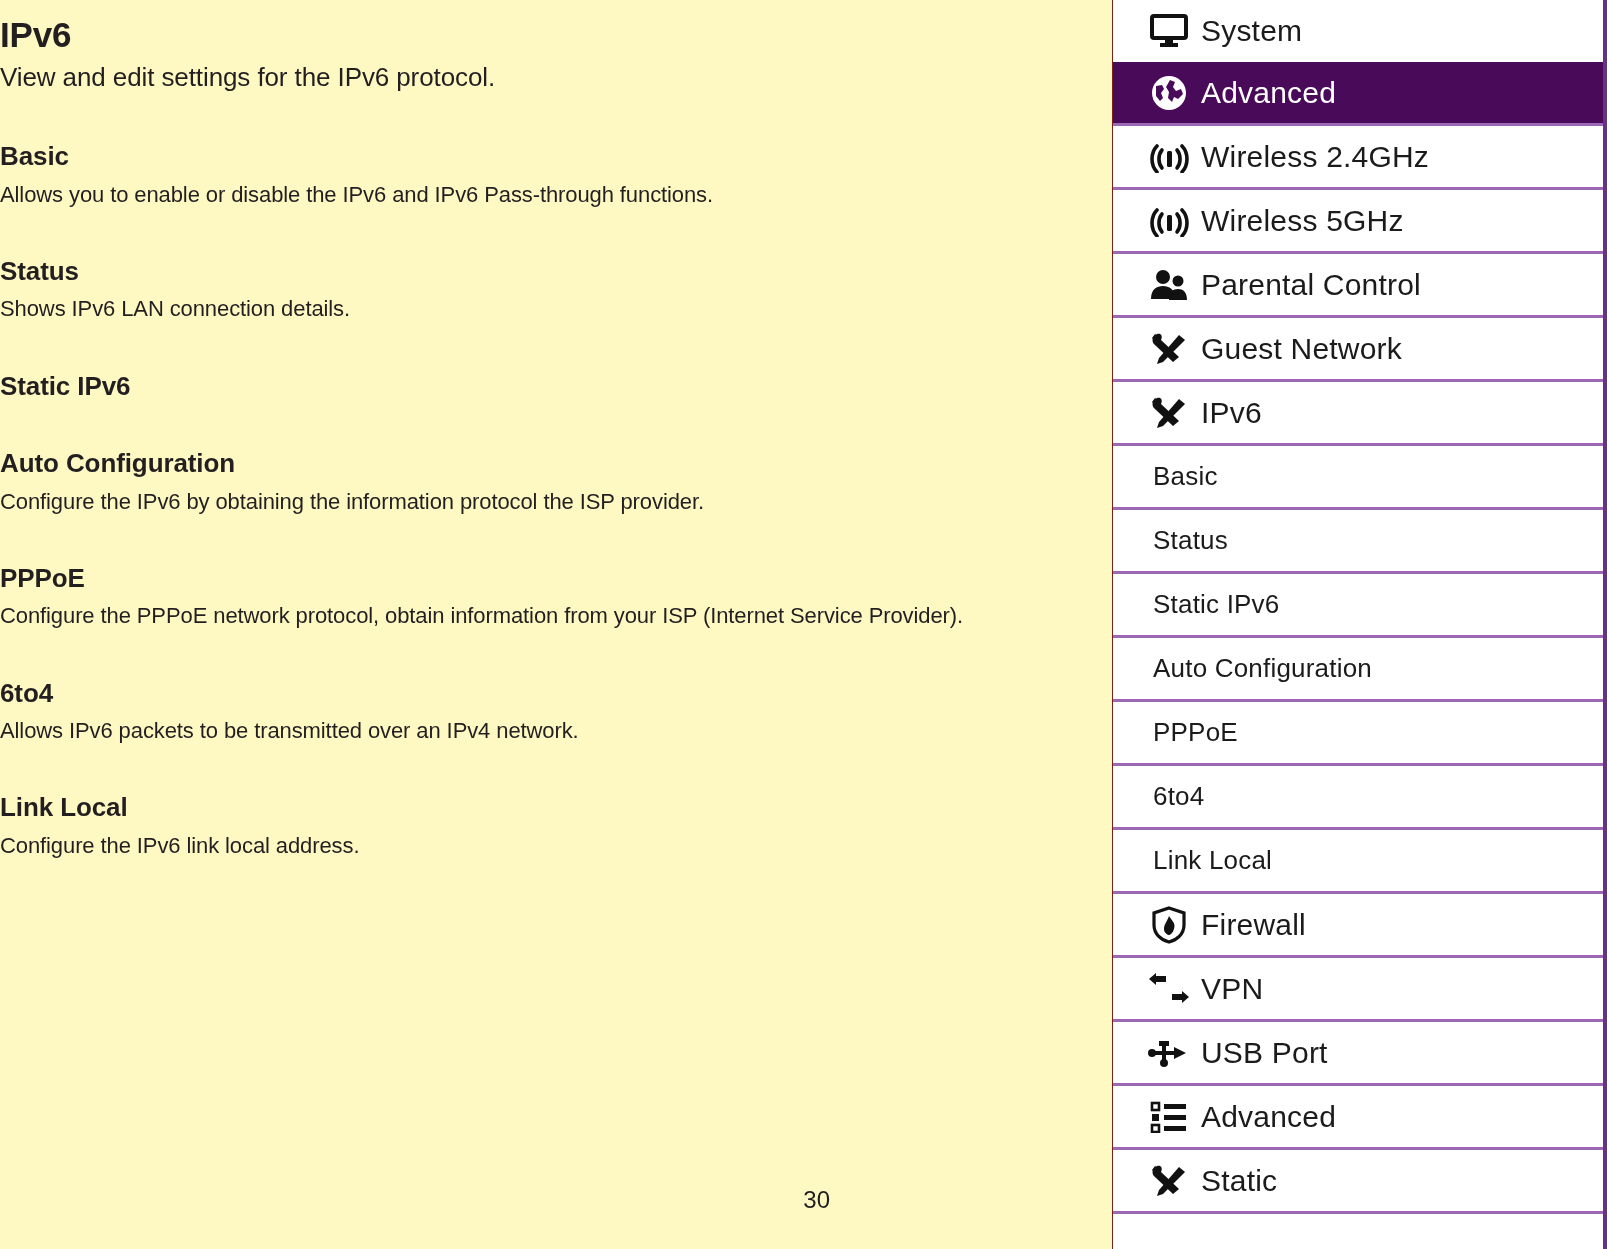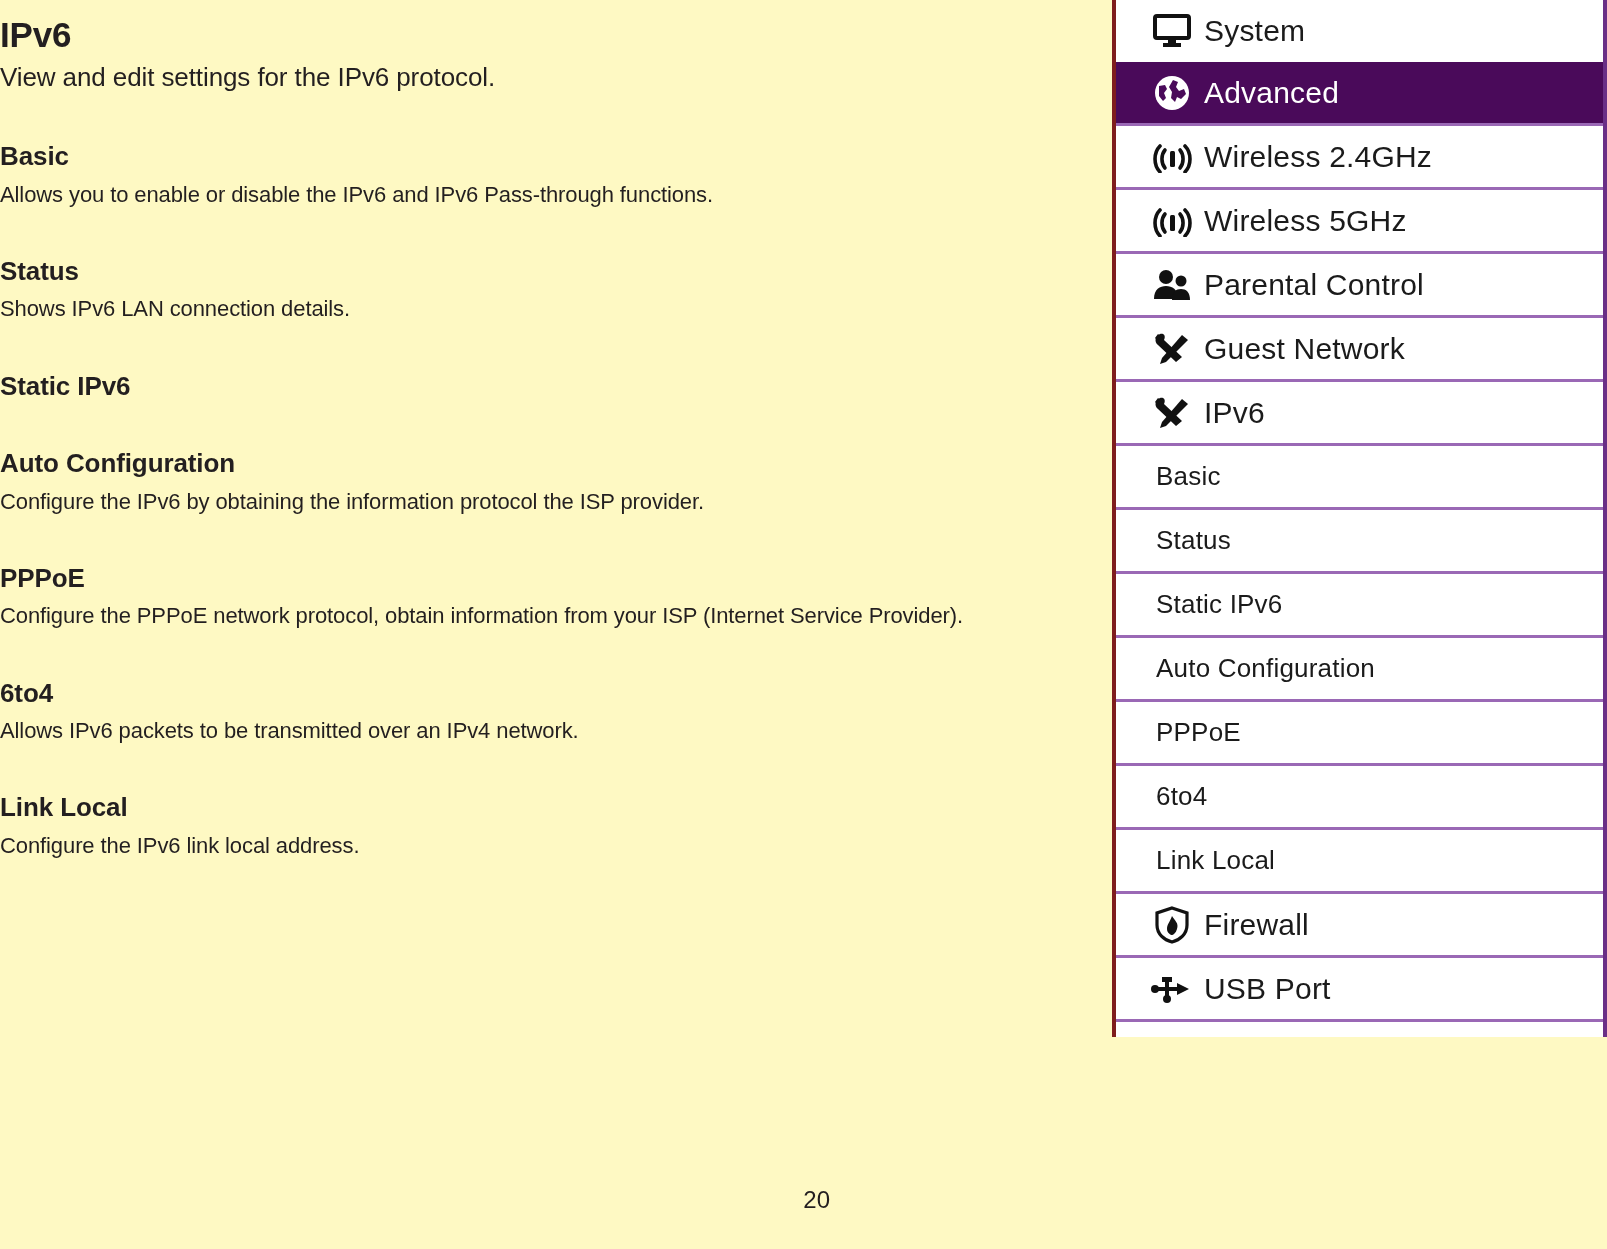--- a/index.html
+++ b/index.html
@@ -75,22 +75,22 @@
     font-size: 24px;
     color: #231f20;
   }
 
   
   #nav-panel {
     position: absolute;
     left: 1112px;
     top: 0;
     width: 495px;
-    height: 1037px;
-    border-left: 4px solid #7f1d1d;
+    height: 1249px;
+    border-left: 1px solid #7f1d1d;
     border-right: 4px solid #6a2f86;
     background: #ffffff;
     overflow: hidden;
   }
 
   .nav-row {
     position: relative;
     height: 64px;
     display: flex;
     align-items: center;
@@ -178,21 +178,21 @@
       <div class="doc-section-body">Allows IPv6 packets to be transmitted over an IPv4 network.</div>
     </div>
 
     <div class="doc-section">
       <div class="doc-section-title">Link Local</div>
       <div class="doc-section-body">Configure the IPv6 link local address.</div>
     </div>
 
   </div>
 
-  <div class="page-number">20</div>
+  <div class="page-number">30</div>
 
   <div id="nav-panel">
 
     <div class="nav-row first">
       <span class="nav-icon">
         <svg width="40" height="34" viewBox="0 0 40 34">
           <rect x="3" y="2" width="34" height="22" rx="2" fill="none" stroke="#111" stroke-width="4"></rect>
           <rect x="16" y="24" width="8" height="6" fill="#111"></rect>
           <rect x="11" y="29" width="18" height="4" fill="#111"></rect>
         </svg>
@@ -300,49 +300,49 @@
     </div>
 
     <div class="nav-row">
       <span class="nav-icon">
         <svg width="36" height="38" viewBox="0 0 36 38">
           <path d="M18 2 L33 7 V19 C33 28 26 34 18 36 C10 34 3 28 3 19 V7 Z" fill="none" stroke="#111" stroke-width="3.2"></path>
           <path d="M18 10 C21 15 25 17 23 23 C22 27 19 29 18 29 C17 29 13 27 13 23 C13 18 16 16 18 10 Z" fill="#111"></path>
         </svg>
       </span>
       <span class="nav-label">Firewall</span>
+    </div>
+
+    <div class="nav-row">
+      <span class="nav-icon">
+        <svg width="42" height="34" viewBox="0 0 42 34">
+          <path d="M18 4 H8 V1 L1 7 L8 13 V10 H18 Z" fill="#111"></path>
+          <path d="M24 22 H34 V19 L41 25 L34 31 V28 H24 Z" fill="#111"></path>
+        </svg>
+      </span>
+      <span class="nav-label">VPN</span>
     </div>
 
     <div class="nav-row">
       <span class="nav-icon">
         <svg width="42" height="28" viewBox="0 0 42 28">
           <circle cx="4" cy="14" r="4" fill="#111"></circle>
           <rect x="6" y="12" width="20" height="4" fill="#111"></rect>
           <path d="M26 8 L38 14 L26 20 Z" fill="#111"></path>
           <rect x="14" y="4" width="4" height="10" fill="#111"></rect>
           <rect x="11" y="2" width="10" height="5" fill="#111"></rect>
           <rect x="14" y="14" width="4" height="9" fill="#111"></rect>
           <circle cx="16" cy="24" r="4" fill="#111"></circle>
         </svg>
       </span>
       <span class="nav-label">USB Port</span>
     </div>
 
     <div class="nav-row">
       <span class="nav-icon">
-        <svg width="42" height="34" viewBox="0 0 42 34">
-          <path d="M18 4 H8 V1 L1 7 L8 13 V10 H18 Z" fill="#111"></path>
-          <path d="M24 22 H34 V19 L41 25 L34 31 V28 H24 Z" fill="#111"></path>
-        </svg>
-      </span>
-      <span class="nav-label">VPN</span>
-    </div>
-
-    <div class="nav-row">
-      <span class="nav-icon">
         <svg width="38" height="32" viewBox="0 0 38 32">
           <rect x="2" y="2" width="7" height="7" fill="none" stroke="#111" stroke-width="2.6"></rect>
           <rect x="2" y="13" width="7" height="7" fill="#111"></rect>
           <rect x="2" y="24" width="7" height="7" fill="none" stroke="#111" stroke-width="2.6"></rect>
           <rect x="14" y="3" width="22" height="5" fill="#111"></rect>
           <rect x="14" y="14" width="22" height="5" fill="#111"></rect>
           <rect x="14" y="25" width="22" height="5" fill="#111"></rect>
         </svg>
       </span>
       <span class="nav-label">Advanced</span>

